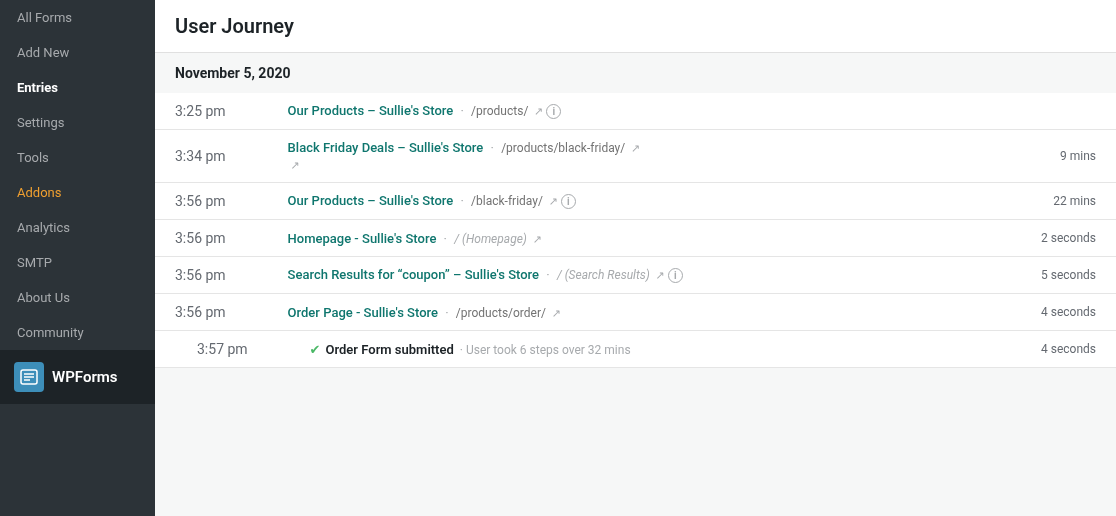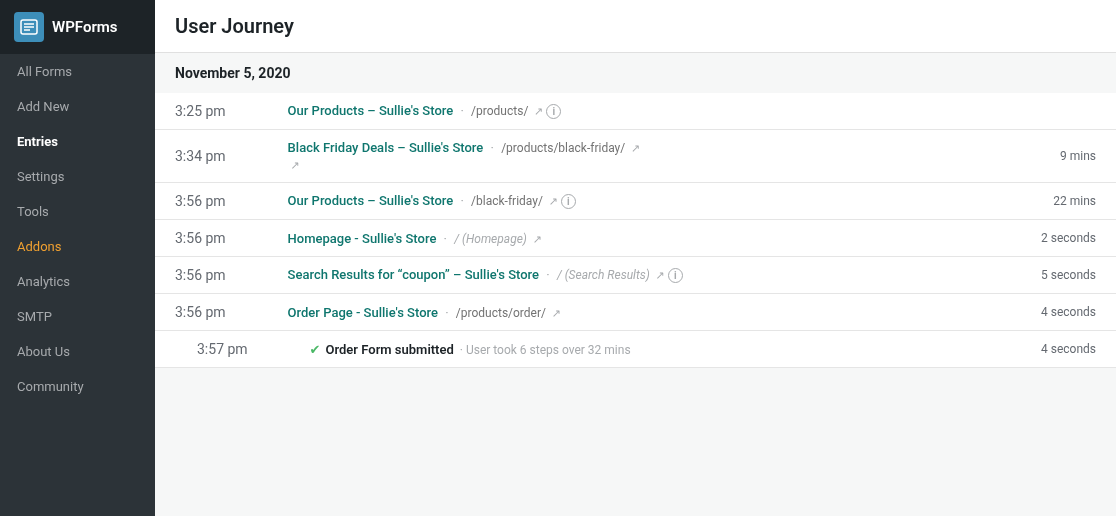--- a/index.html
+++ b/index.html
@@ -196,44 +196,44 @@
 
     .second-line {
       display: block;
       margin-top: 2px;
     }
   </style>
 </head>
 <body>
 
 <div id="sidebar">
-  <div id="sidebar-logo">
-    <div class="logo-icon">
-      <svg width="18" height="18" viewBox="0 0 18 18" fill="none">
-        <rect x="1" y="2" width="16" height="14" rx="2" stroke="white" stroke-width="1.5" fill="none"></rect>
-        <line x1="4" y1="6" x2="14" y2="6" stroke="white" stroke-width="1.5"></line>
-        <line x1="4" y1="9" x2="14" y2="9" stroke="white" stroke-width="1.5"></line>
-        <line x1="4" y1="12" x2="10" y2="12" stroke="white" stroke-width="1.5"></line>
-      </svg>
-    </div>
-    <span>WPForms</span>
-  </div>
-
   <div id="sidebar-nav">
       <div class="sidebar-item">All Forms</div>
       <div class="sidebar-item">Add New</div>
       <div class="sidebar-item active">Entries</div>
       <div class="sidebar-item">Settings</div>
       <div class="sidebar-item">Tools</div>
       <div class="sidebar-item highlight">Addons</div>
       <div class="sidebar-item">Analytics</div>
       <div class="sidebar-item">SMTP</div>
       <div class="sidebar-item">About Us</div>
       <div class="sidebar-item">Community</div>
     </div>
+
+  <div id="sidebar-logo">
+    <div class="logo-icon">
+      <svg width="18" height="18" viewBox="0 0 18 18" fill="none">
+        <rect x="1" y="2" width="16" height="14" rx="2" stroke="white" stroke-width="1.5" fill="none"></rect>
+        <line x1="4" y1="6" x2="14" y2="6" stroke="white" stroke-width="1.5"></line>
+        <line x1="4" y1="9" x2="14" y2="9" stroke="white" stroke-width="1.5"></line>
+        <line x1="4" y1="12" x2="10" y2="12" stroke="white" stroke-width="1.5"></line>
+      </svg>
+    </div>
+    <span>WPForms</span>
+  </div>
 </div>
 
 <div id="main">
   <div id="main-header">
     <h1>User Journey</h1>
   </div>
   <div id="content-area">
     <div class="date-header">November 5, 2020</div>
     <table class="journey-table">
       <tbody id="journey-tbody">

